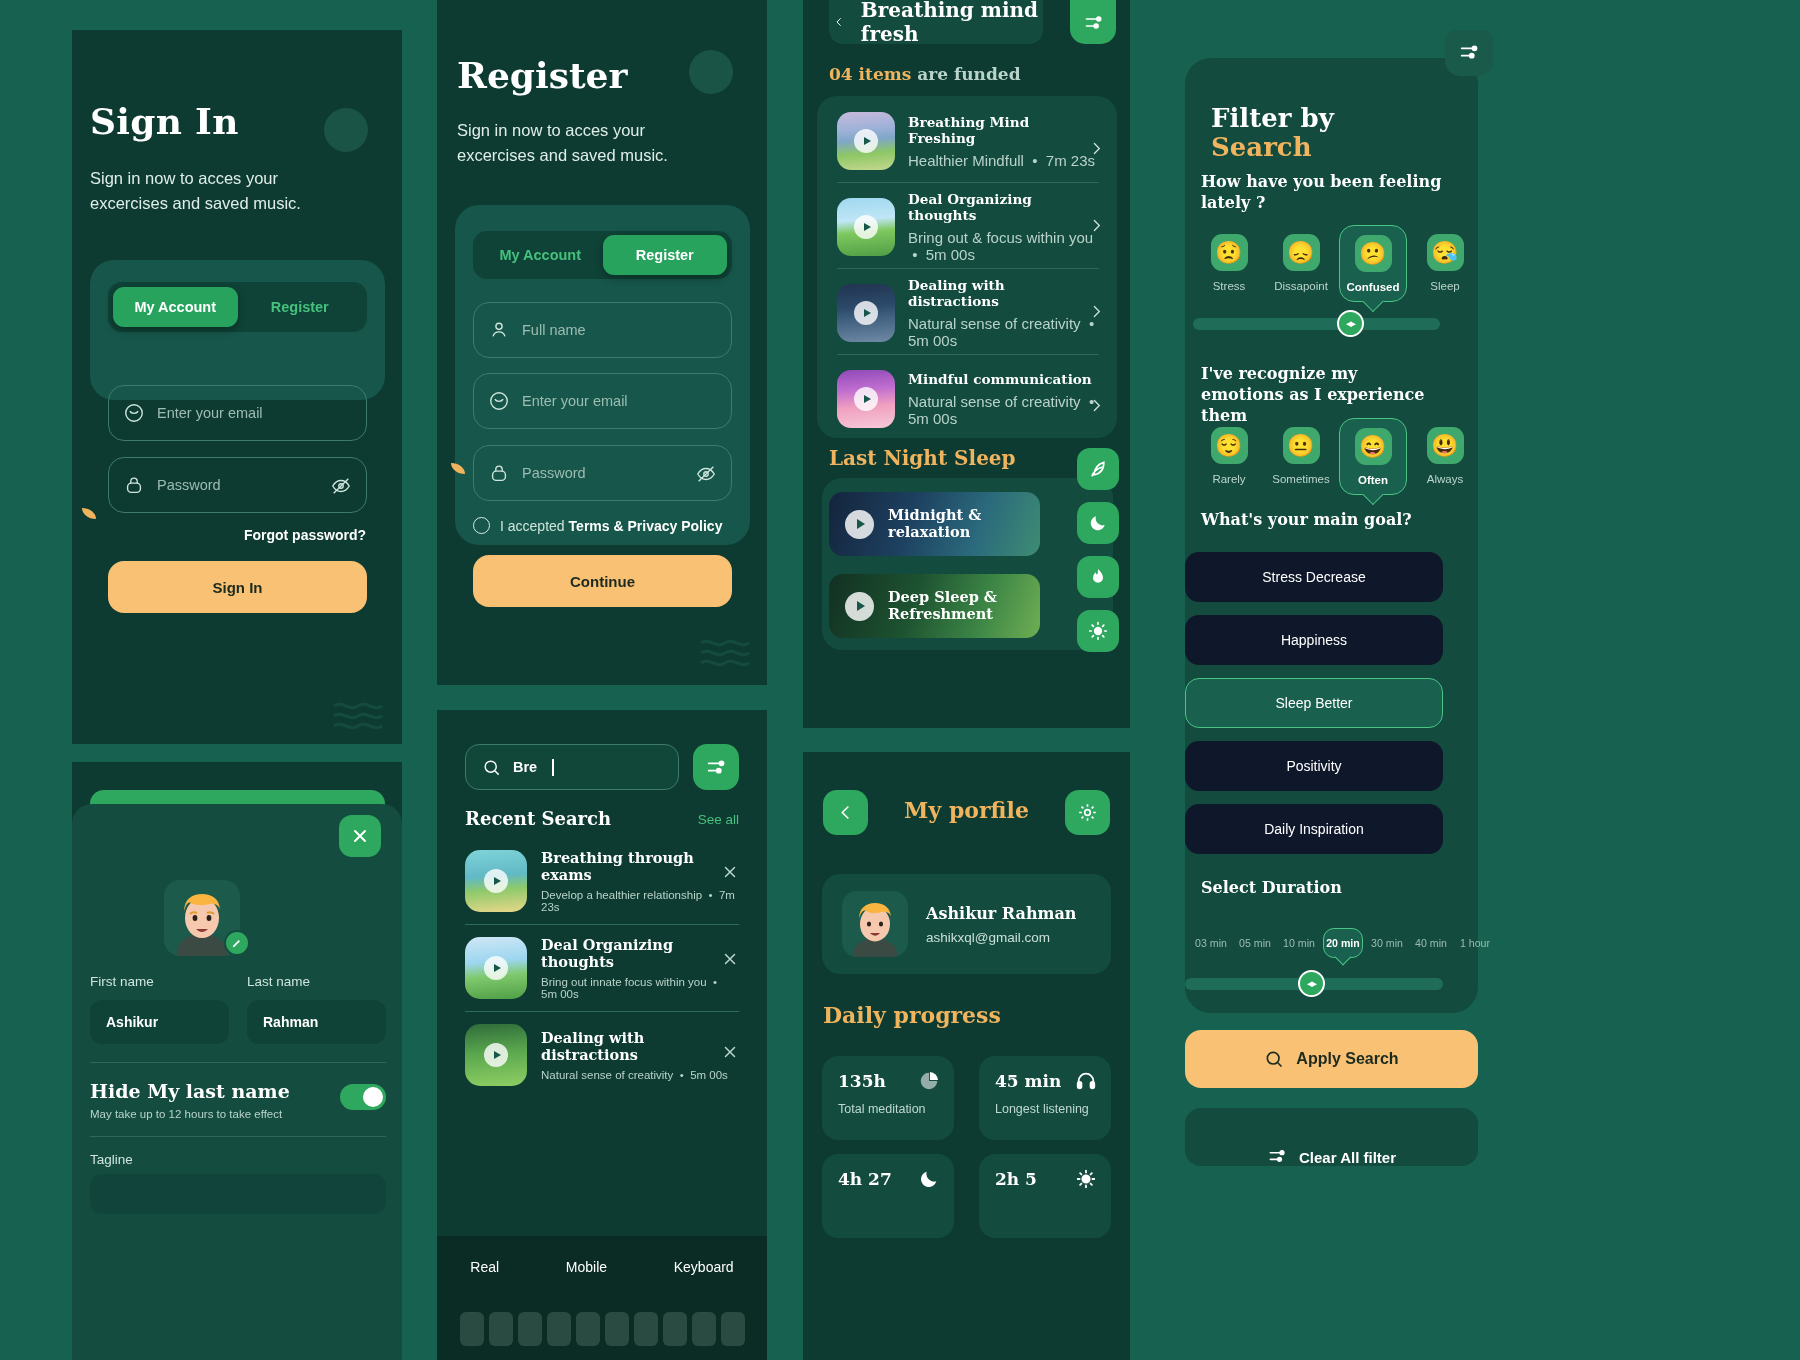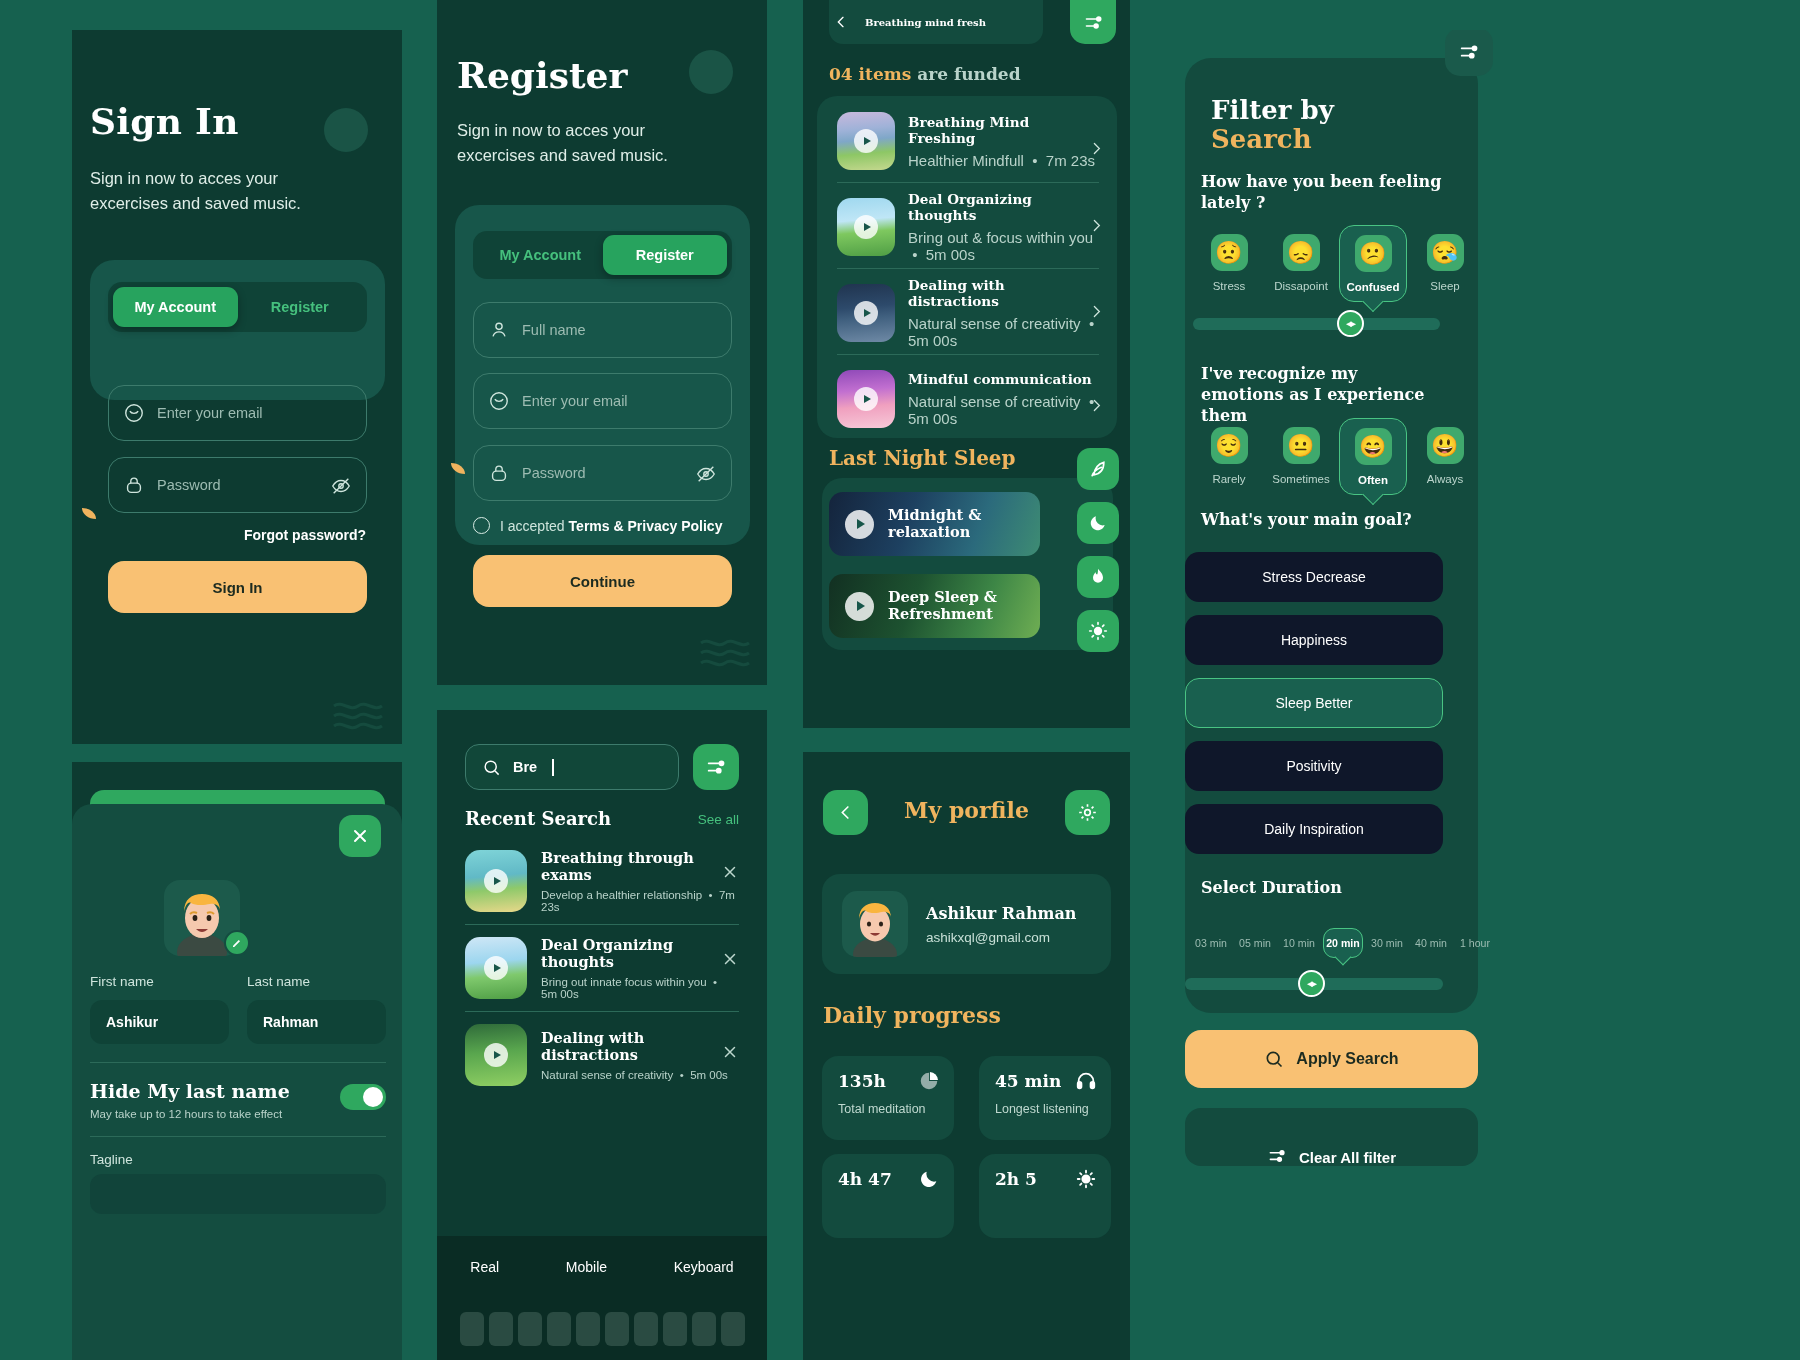--- a/index.html
+++ b/index.html
@@ -80,21 +80,21 @@
   .play{position:absolute;left:50%;top:50%;transform:translate(-50%,-50%);width:24px;height:24px;border-radius:50%;background:rgba(255,255,255,.8);display:flex;align-items:center;justify-content:center}
   .play:after{content:"";border-left:7px solid #17564a;border-top:4.5px solid transparent;border-bottom:4.5px solid transparent;margin-left:2px}
   .rtitle{font-size:14.5px;font-weight:700;font-family:"DejaVu Serif",serif}
   .rsub{font-size:11.5px;color:#b9d3ca;margin-top:6px}
   .xclose{position:absolute;right:0;top:14px;width:18px;height:18px;cursor:pointer}
   .kbbar{position:absolute;left:0;bottom:0;width:330px;height:62px;background:#0a2c24;display:flex;align-items:center;justify-content:space-around;font-size:14px}
   .key{width:24px;height:34px;border-radius:6px;background:#2a4b42}
 
   
   #breathe{left:803px;top:0px;width:327px;height:728px;}
-  .backbar{position:absolute;left:26px;top:0px;width:214px;height:44px;background:#134b3e;border-radius:0 0 14px 14px;display:flex;align-items:center;gap:16px;padding:0 4px;font-size:10px;font-weight:700;font-family:"DejaVu Serif",serif}
+  .backbar{position:absolute;left:26px;top:0px;width:214px;height:44px;background:#134b3e;border-radius:0 0 14px 14px;display:flex;align-items:center;gap:16px;padding:0 4px;font-size:20px;font-weight:700;font-family:"DejaVu Serif",serif}
   .funded{position:absolute;left:26px;top:64px;font-size:17px;font-weight:700;font-family:"DejaVu Serif",serif;color:#b9d3ca}
   .funded b{color:#f0b45e}
   .listcard{position:absolute;left:14px;top:96px;width:300px;height:342px;background:#134b3e;border-radius:20px}
   .litem{position:absolute;left:34px;width:262px;height:78px;display:flex;align-items:center;gap:13px}
   .litem .thumb{width:58px;height:58px;flex:0 0 58px;border-radius:14px}
   .ltitle{font-size:13.6px;font-weight:700;font-family:"DejaVu Serif",serif}
   .lsub{font-size:15px;color:#b9d3ca;margin-top:6px}
   .chev{position:absolute;right:-6px;top:26px;width:17px;height:17px}
   .sleephead{position:absolute;left:26px;top:446px;font-size:20px;font-weight:700;font-family:"DejaVu Serif",serif}
   .sleephead span{color:#f0b45e}
@@ -118,21 +118,21 @@
   .dp-head span{color:#f0b45e}
   .stat{position:absolute;width:132px;height:84px;background:#134b3e;border-radius:16px;padding:15px 16px}
   .stat .v{font-size:17px;font-weight:700;font-family:"DejaVu Serif",serif}
   .stat .k{font-size:12.5px;color:#c0d9d0;margin-top:11px}
   .stat .ic{position:absolute;right:14px;top:14px;width:22px;height:22px}
 
   
   #filter{left:1167px;top:30px;width:330px;height:1192px;background:transparent;}
   .f-panel{position:absolute;left:18px;top:28px;width:293px;height:955px;background:#134b3e;border-radius:26px}
   .f-sq{position:absolute;right:4px;top:-2px;width:48px;height:48px;border-radius:15px;background:#1a5a4b;display:flex;align-items:center;justify-content:center;cursor:pointer}
-  .f-title{position:absolute;left:44px;top:66px;font-size:26px;font-weight:700;font-family:"DejaVu Serif",serif;line-height:1.12}
+  .f-title{position:absolute;left:44px;top:74px;font-size:26px;font-weight:700;font-family:"DejaVu Serif",serif;line-height:1.12}
   .f-title .y{color:#f0b45e}
   .q{position:absolute;left:34px;font-size:16px;font-weight:700;font-family:"DejaVu Serif",serif;line-height:1.3}
   .moods{position:absolute;left:28px;display:flex;gap:4px}
   .mood{width:68px;display:flex;flex-direction:column;align-items:center;gap:9px;padding:9px 0 8px;border-radius:15px;cursor:pointer;position:relative}
   .mood.sel{border:1px solid #49c483;background:#19604f}
   .mood.sel:after{content:"";position:absolute;left:50%;bottom:-8px;transform:translateX(-50%) rotate(45deg);width:14px;height:14px;background:#19604f;border-right:1px solid #49c483;border-bottom:1px solid #49c483}
   .emoji{width:37px;height:37px;border-radius:11px;background:#3fa96d;display:flex;align-items:center;justify-content:center;font-size:22px;line-height:1}
   .mlabel{font-size:11.5px;color:#bcd6cd}
   .mood.sel .mlabel{color:#fff;font-weight:700}
   .slider{position:absolute;left:26px;width:247px;height:12px;border-radius:7px;background:#1f6c59}
@@ -508,21 +508,21 @@
   <div class="stat" style="left:176px;top:304px">
     <div class="v">45 min</div>
     <div class="k">Longest listening</div>
     <svg class="ic" viewBox="0 0 24 24" fill="none" stroke="#fff" stroke-width="2">
         <path d="M4 14v-2a8 8 0 0116 0v2"></path>
         <rect x="3" y="13" width="4" height="7" rx="2" fill="#fff"></rect>
         <rect x="17" y="13" width="4" height="7" rx="2" fill="#fff"></rect>
       </svg>
   </div>
   <div class="stat" style="left:19px;top:402px">
-    <div class="v">4h 47</div>
+    <div class="v">4h 27</div>
     <div class="k"></div>
     <svg class="ic" viewBox="0 0 24 24" fill="#fff">
         <path d="M20 14.5A8.5 8.5 0 019.5 4 8.5 8.5 0 1020 14.5z"></path>
       </svg>
   </div>
   <div class="stat" style="left:176px;top:402px">
     <div class="v">2h 5</div>
     <div class="k"></div>
     <svg class="ic" viewBox="0 0 24 24" fill="none" stroke="#fff" stroke-width="2" stroke-linecap="round">
         <circle cx="12" cy="12" r="4" fill="#fff"></circle>

